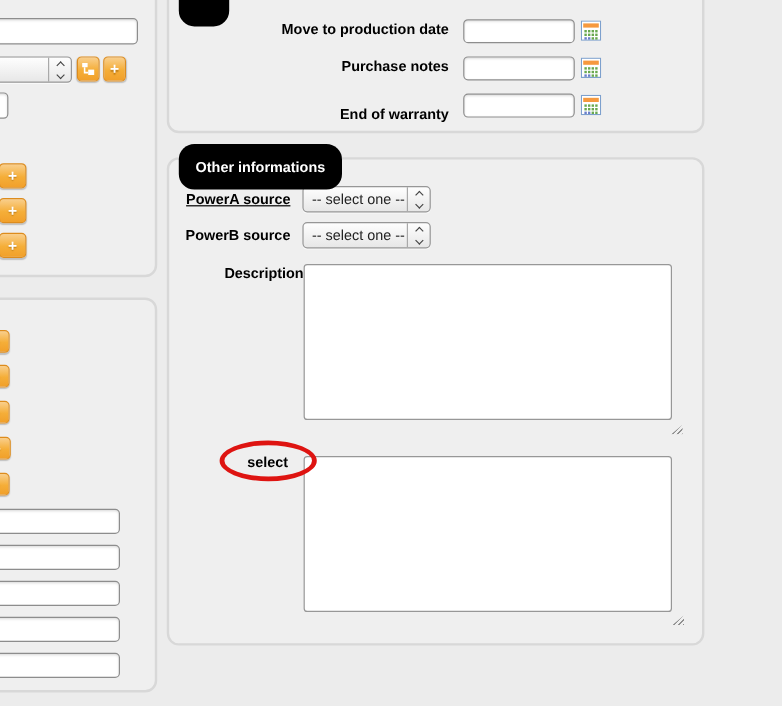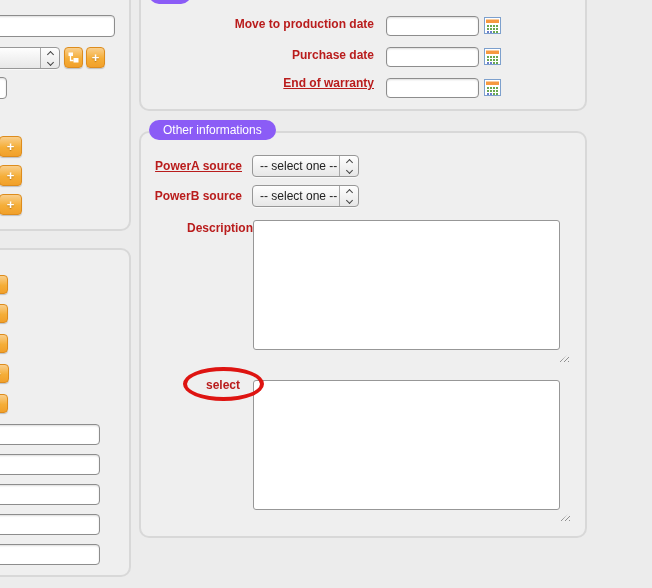--- a/index.html
+++ b/index.html
@@ -40,29 +40,29 @@
   }
   .sel .txt { flex:1; padding:0 7px; white-space:nowrap; overflow:hidden; }
   .step {
     width:19px; align-self:stretch;
     display:flex; flex-direction:column; align-items:center; justify-content:center;
     gap:3px; border-left:1px solid #a9a9a9;
   }
   .chu { width:5px; height:5px; border-left:1.5px solid #444; border-top:1.5px solid #444; transform:rotate(45deg); margin-top:2px;}
   .chd { width:5px; height:5px; border-right:1.5px solid #444; border-bottom:1.5px solid #444; transform:rotate(45deg); margin-bottom:2px;}
   .tab {
-    position:absolute; height:20px; padding:0 14px;
-    background:#8b5cf6; color:#fff;
-    font-size:12px; font-weight:normal;
+    position:absolute; height:38px; padding:0 14px;
+    background:#000000; color:#fff;
+    font-size:12px; font-weight:bold;
     border-radius:13px;
     display:flex; align-items:center;
     z-index:4; white-space:nowrap;
   }
   .lbl {
-    position:absolute; font-size:12px; font-weight:bold; color:#b91c1c;
+    position:absolute; font-size:12px; font-weight:bold; color:#000000;
     text-align:right; white-space:nowrap;
   }
   .txtarea {
     position:absolute; background:#fff;
     border:1px solid #979797; border-radius:3px;
     font:12px "Liberation Sans",sans-serif; padding:3px; color:#222;
     resize:none; outline:none;
   }
   .grip {
     position:absolute; width:10px; height:8px;
@@ -145,21 +145,21 @@
         <rect x="9" y="14" width="2" height="2"></rect>
           <rect x="12" y="14" width="2" height="2"></rect>
       </g>
       <g fill="#6b7fc9">
           <rect x="3" y="14" width="2" height="2"></rect>
           <rect x="6" y="14" width="2" height="2"></rect>
         </g>
     </svg>
   </div>
 
-  <div class="lbl" style="left:0px; top:74px; width:233px;">Purchase date</div>
+  <div class="lbl" style="left:0px; top:74px; width:233px;">Purchase notes</div>
   <input class="ti" style="left: 245px; top: 73px; width: 93px; height: 20px;" value="">
   <div class="calbtn" style="left:343px; top:74px;">
     <svg width="17" height="17" viewBox="0 0 17 17">
       <rect x="0.5" y="0.5" width="16" height="16" fill="#ffffff" stroke="#7da0cd"></rect>
       <rect x="2" y="2.5" width="13" height="3.5" fill="#f6993f"></rect>
       <g fill="#69a84f">
         <rect x="3" y="8" width="2" height="2"></rect>
           <rect x="6" y="8" width="2" height="2"></rect>
           <rect x="9" y="8" width="2" height="2"></rect>
           <rect x="12" y="8" width="2" height="2"></rect>
@@ -170,21 +170,21 @@
         <rect x="9" y="14" width="2" height="2"></rect>
           <rect x="12" y="14" width="2" height="2"></rect>
       </g>
       <g fill="#6b7fc9">
           <rect x="3" y="14" width="2" height="2"></rect>
           <rect x="6" y="14" width="2" height="2"></rect>
         </g>
     </svg>
   </div>
 
-  <div class="lbl" style="left:0px; top:102px; width:233px;text-decoration:underline;">End of warranty</div>
+  <div class="lbl" style="left:0px; top:114px; width:233px;">End of warranty</div>
   <input class="ti" style="left: 245px; top: 104px; width: 93px; height: 20px;" value="">
   <div class="calbtn" style="left:343px; top:105px;">
     <svg width="17" height="17" viewBox="0 0 17 17">
       <rect x="0.5" y="0.5" width="16" height="16" fill="#ffffff" stroke="#7da0cd"></rect>
       <rect x="2" y="2.5" width="13" height="3.5" fill="#f6993f"></rect>
       <g fill="#69a84f">
         <rect x="3" y="8" width="2" height="2"></rect>
           <rect x="6" y="8" width="2" height="2"></rect>
           <rect x="9" y="8" width="2" height="2"></rect>
           <rect x="12" y="8" width="2" height="2"></rect>

